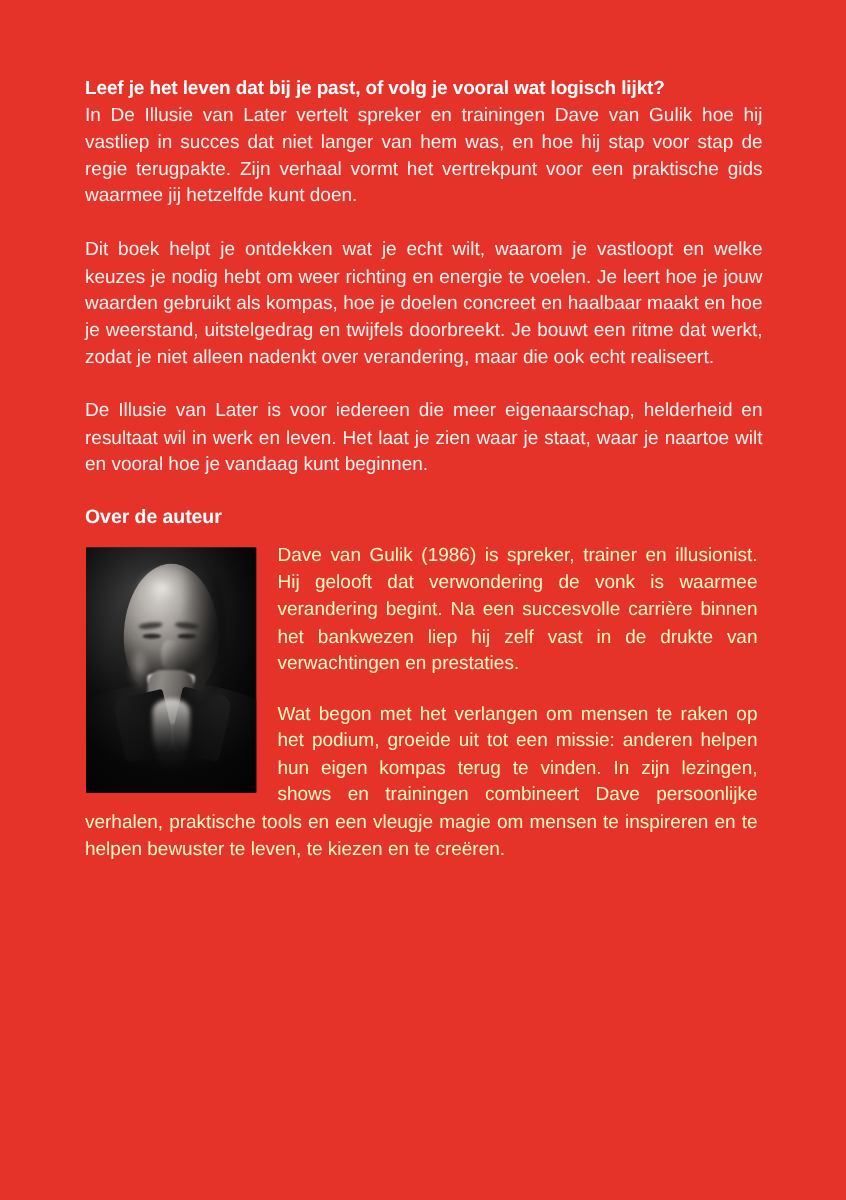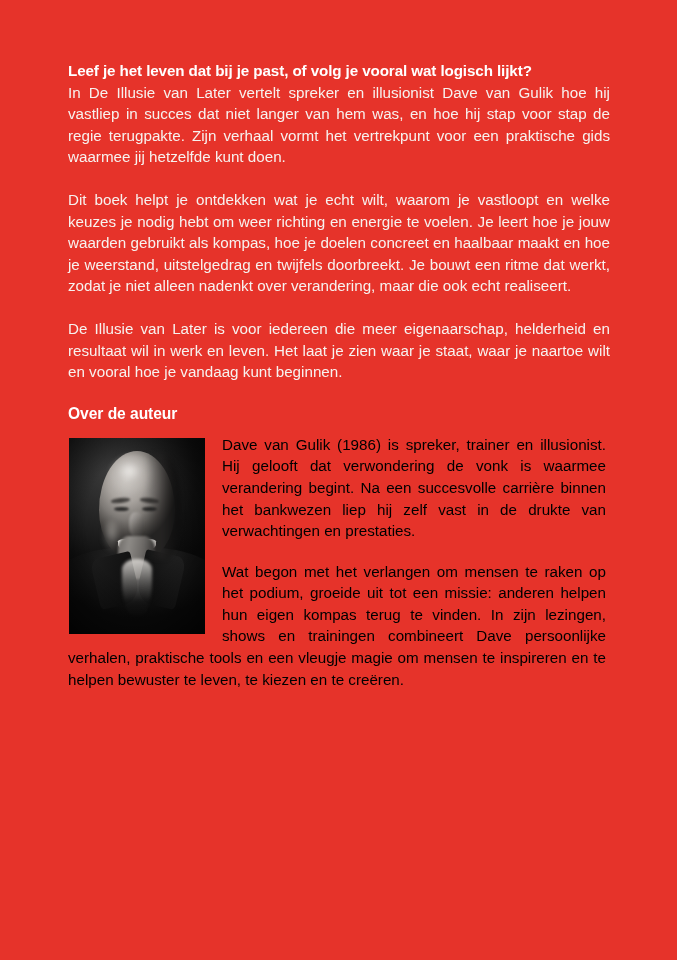--- a/index.html
+++ b/index.html
@@ -209,21 +209,21 @@
     background: radial-gradient(ellipse at 50% 40%, rgba(200,196,191,0.5) 0%, rgba(110,107,104,0.2) 60%, rgba(40,39,38,0) 100%);
     border-radius: 50%;
     filter: blur(2px);
   }
   .ph-vignette {
     position: absolute;
     inset: 0;
     background: radial-gradient(ellipse 78% 72% at 48% 42%, rgba(0,0,0,0) 45%, rgba(0,0,0,0.5) 82%, rgba(0,0,0,0.78) 100%);
   }
   .author-text {
-    color: #000000;
+    color: #fef9c3;
     font-size: 15.2px;
     line-height: 21.6px;
     text-align: justify;
     margin: 0 4px 19px 0;
   }
   .author-text:last-child { margin-bottom: 0; }
   .clearfix::after {
     content: "";
     display: block;
     clear: both;
@@ -233,21 +233,21 @@
   }
 </style>
 </head>
 <body>
 
 <div class="cover">
 
   <p class="blurb lead">
     <span class="headline">Leef je het leven dat bij je past, of volg je vooral wat logisch lijkt?</span>
     <br>
-    <span>In </span><span class="title-italic">De Illusie van Later</span><span> vertelt spreker en illusionist Dave van Gulik hoe hij vastliep in succes dat niet langer van hem was, en hoe hij stap voor stap de regie terugpakte. Zijn verhaal vormt het vertrekpunt voor een praktische gids waarmee jij hetzelfde kunt doen.</span>
+    <span>In </span><span class="title-italic">De Illusie van Later</span><span> vertelt spreker en trainingen Dave van Gulik hoe hij vastliep in succes dat niet langer van hem was, en hoe hij stap voor stap de regie terugpakte. Zijn verhaal vormt het vertrekpunt voor een praktische gids waarmee jij hetzelfde kunt doen.</span>
   </p>
 
   <p class="blurb para">Dit boek helpt je ontdekken wat je echt wilt, waarom je vastloopt en welke keuzes je nodig hebt om weer richting en energie te voelen. Je leert hoe je jouw waarden gebruikt als kompas, hoe je doelen concreet en haalbaar maakt en hoe je weerstand, uitstelgedrag en twijfels doorbreekt. Je bouwt een ritme dat werkt, zodat je niet alleen nadenkt over verandering, maar die ook echt realiseert.</p>
 
   <p class="blurb para">
     <span class="title-italic">De Illusie van Later</span><span> is voor iedereen die meer eigenaarschap, helderheid en resultaat wil in werk en leven. Het laat je zien waar je staat, waar je naartoe wilt en vooral hoe je vandaag kunt beginnen.</span>
   </p>
 
   <h2 class="section-heading">Over de auteur</h2>
 

